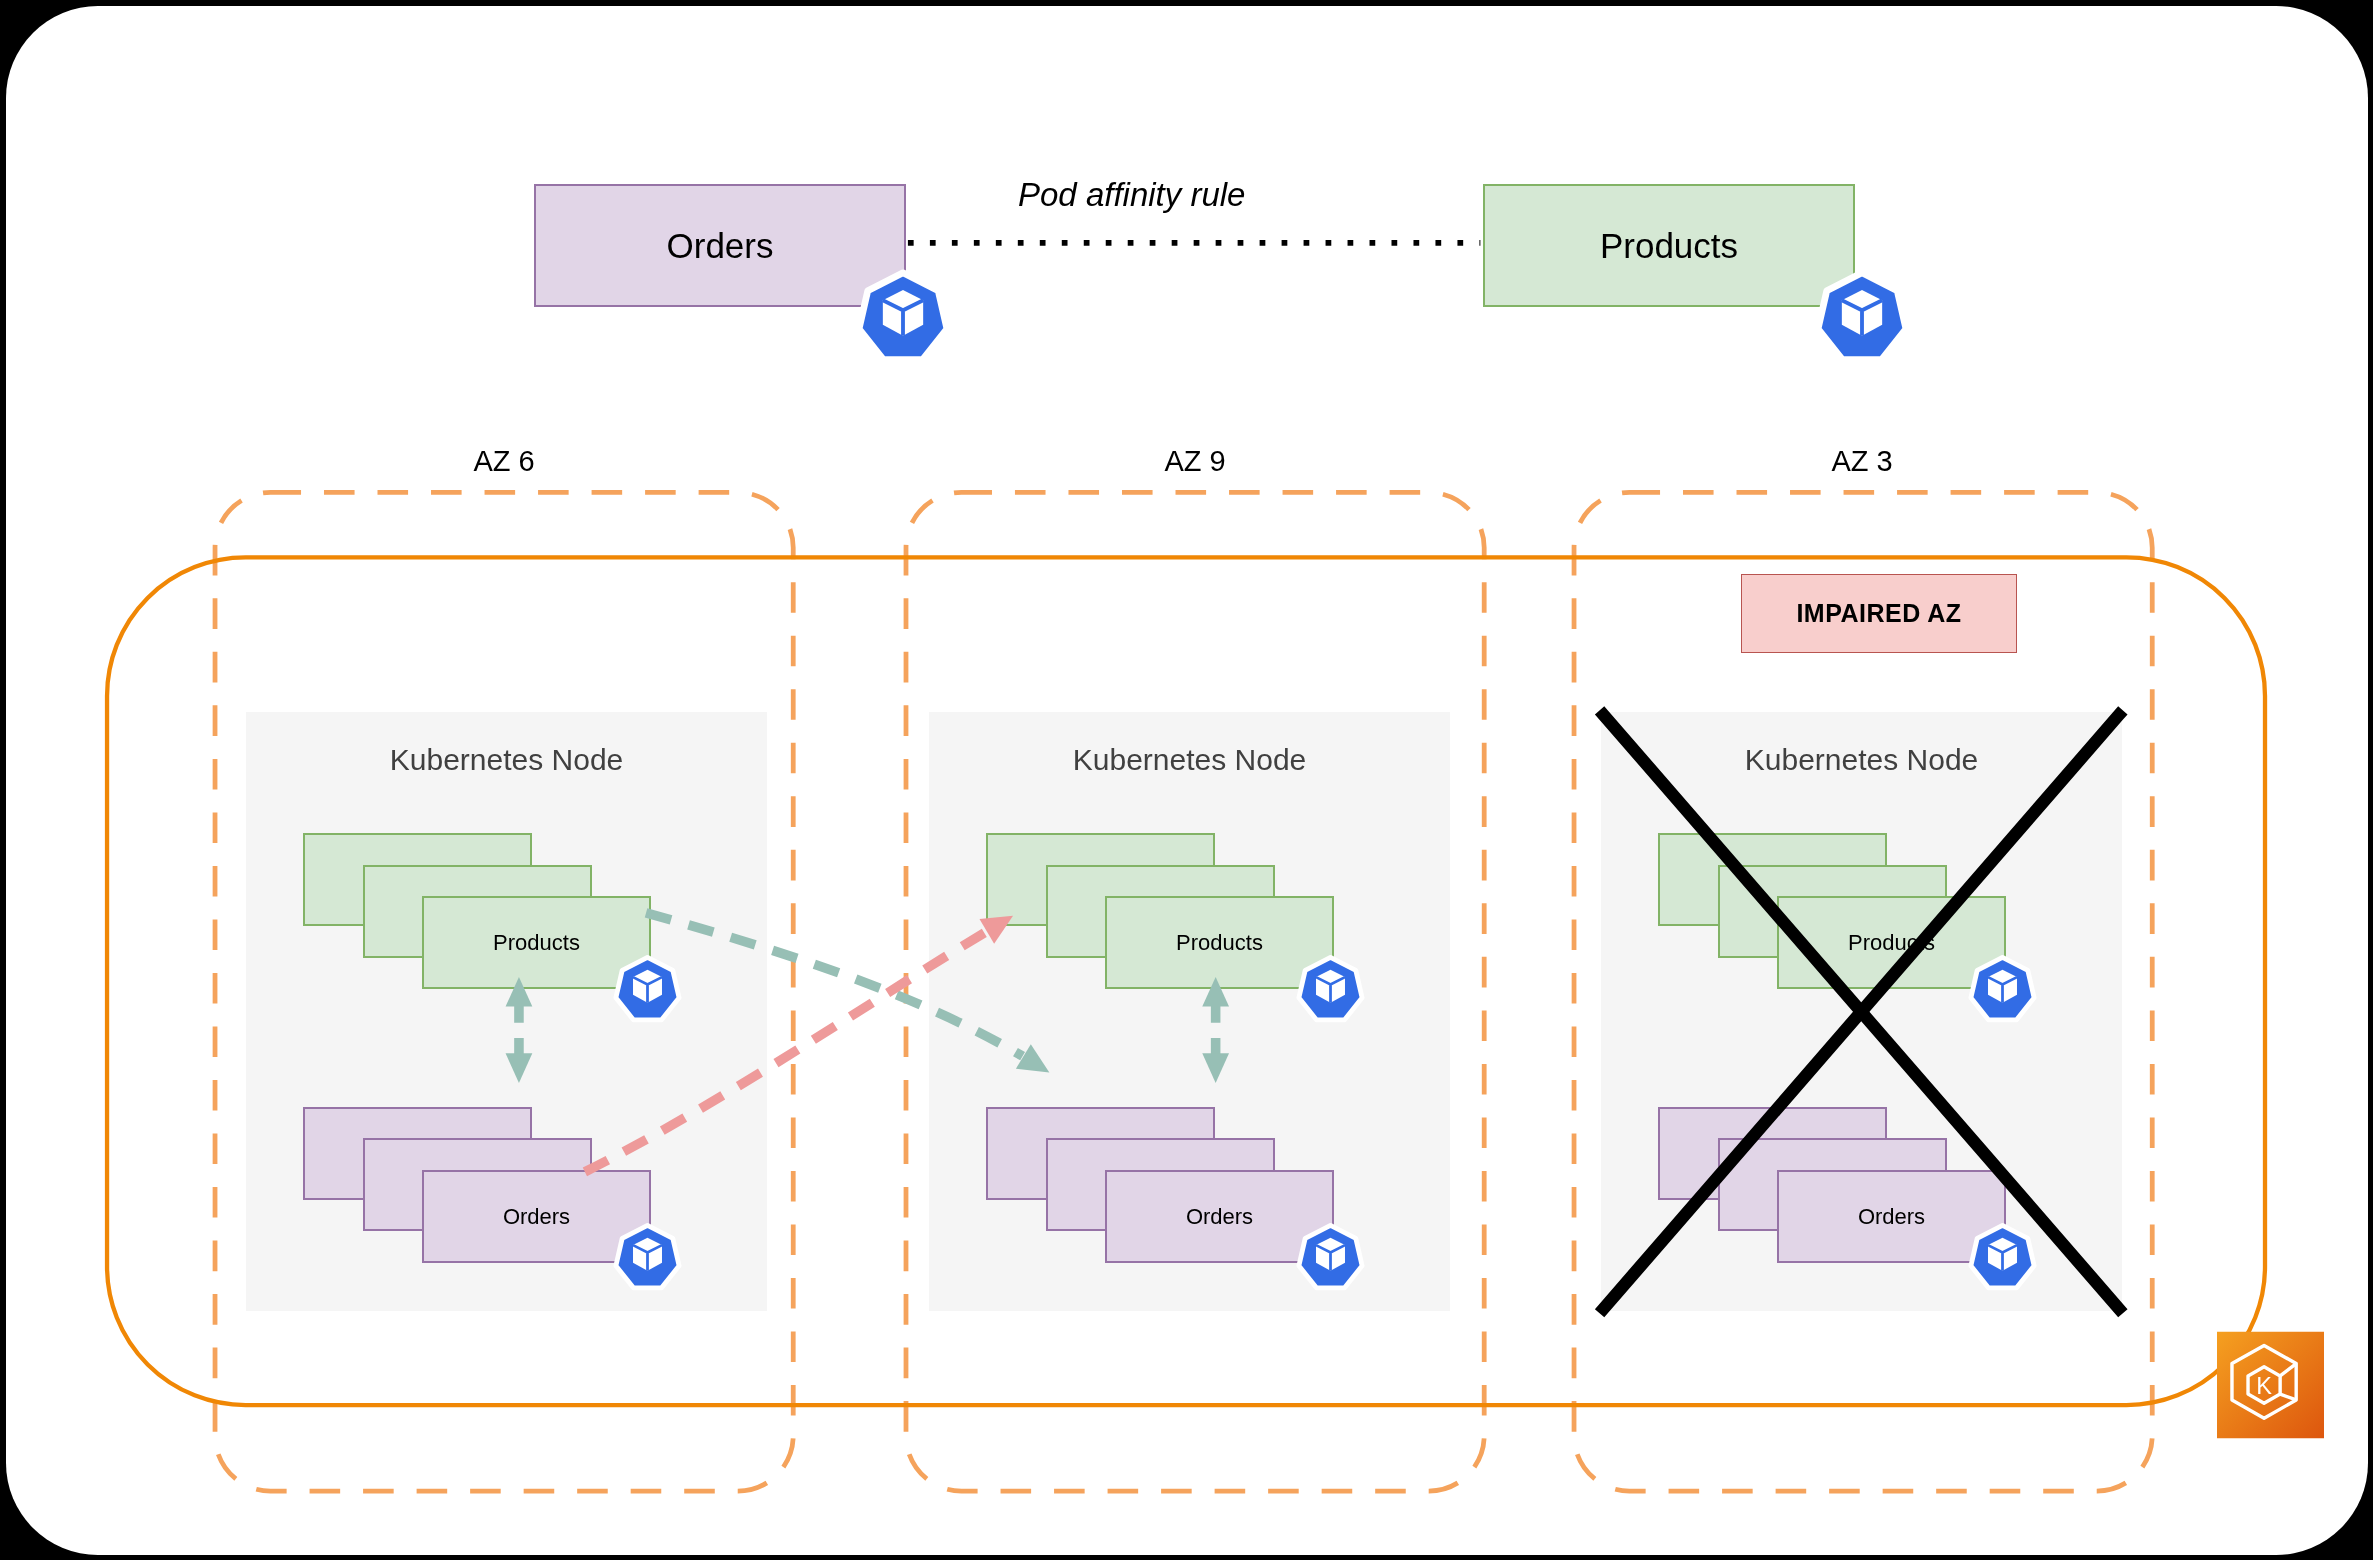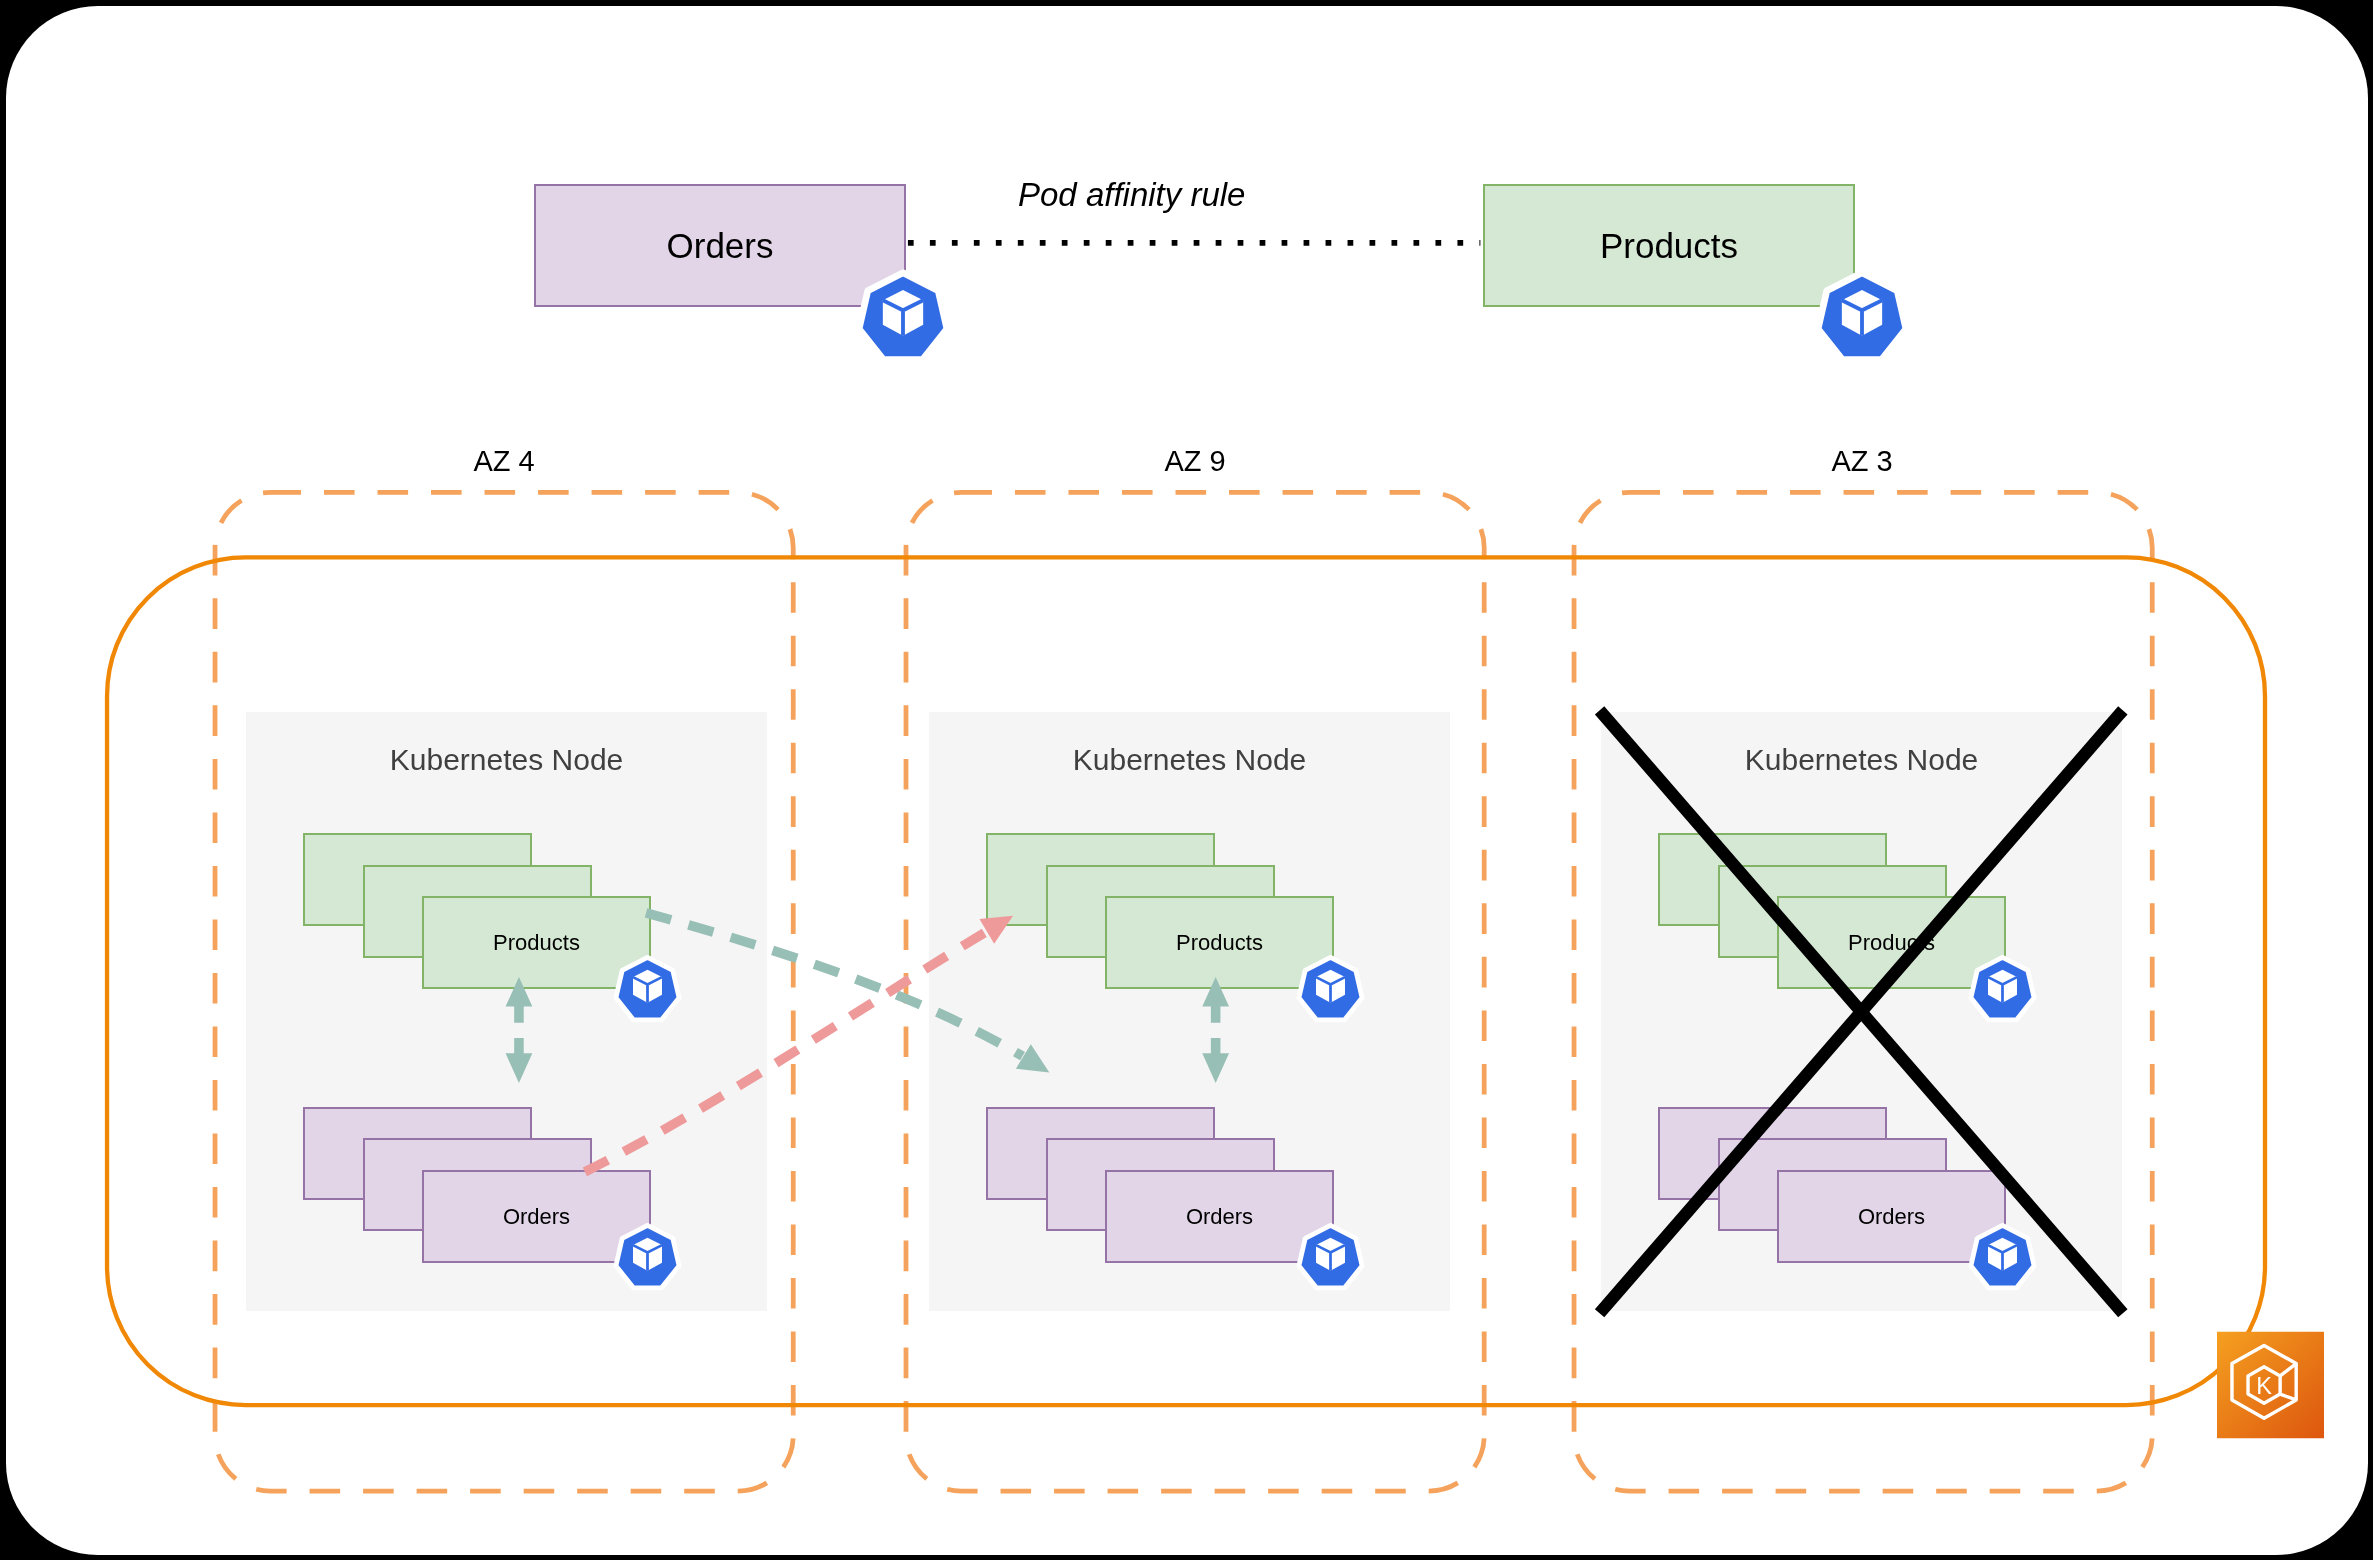--- a/index.html
+++ b/index.html
@@ -76,24 +76,27 @@
     <span>Products</span>
   </div>
   <div class="affinity-label">Pod affinity rule</div>
   <svg class="pod-lg" style="left:855px;z-index:3" viewBox="0 0 100 100">
       <use href="#pod-sym"></use>
     </svg>
   <svg class="pod-lg" style="left:1814px;z-index:3" viewBox="0 0 100 100">
       <use href="#pod-sym"></use>
     </svg>
 
-  <div class="az-label" style="left:399px">AZ 4</div>
+  <div class="az-label" style="left:399px">AZ 6</div>
   <div class="az-label" style="left:1090px">AZ 9</div>
   <div class="az-label" style="left:1757px">AZ 3</div>
 
+  <div class="impaired">
+    <span>IMPAIRED AZ</span>
+  </div>
 
   <div class="node" style="left:246px;z-index:2">
     <div class="node-title">Kubernetes Node</div>
     <div class="stack green g-back"></div>
     <div class="stack green g-mid"></div>
     <div class="stack green g-front">
       <span class="lbl">Products</span>
       </div>
     <svg class="pod-sm pod-prod" viewBox="0 0 100 100">
         <use href="#pod-sym"></use>

